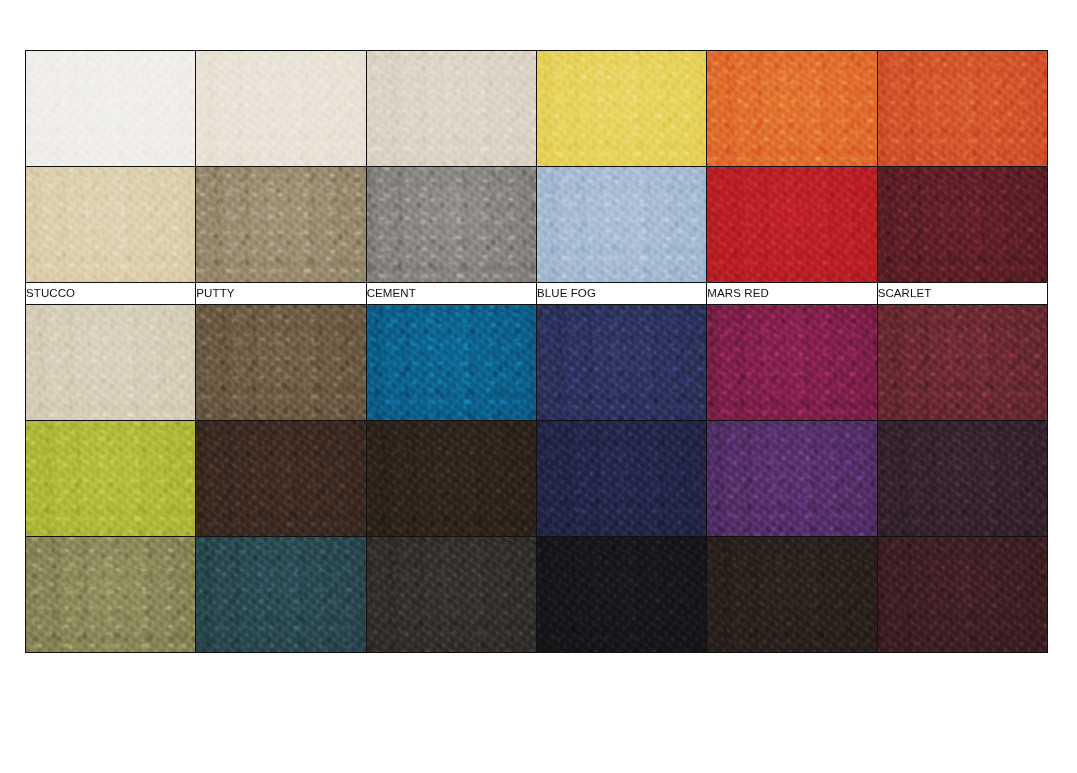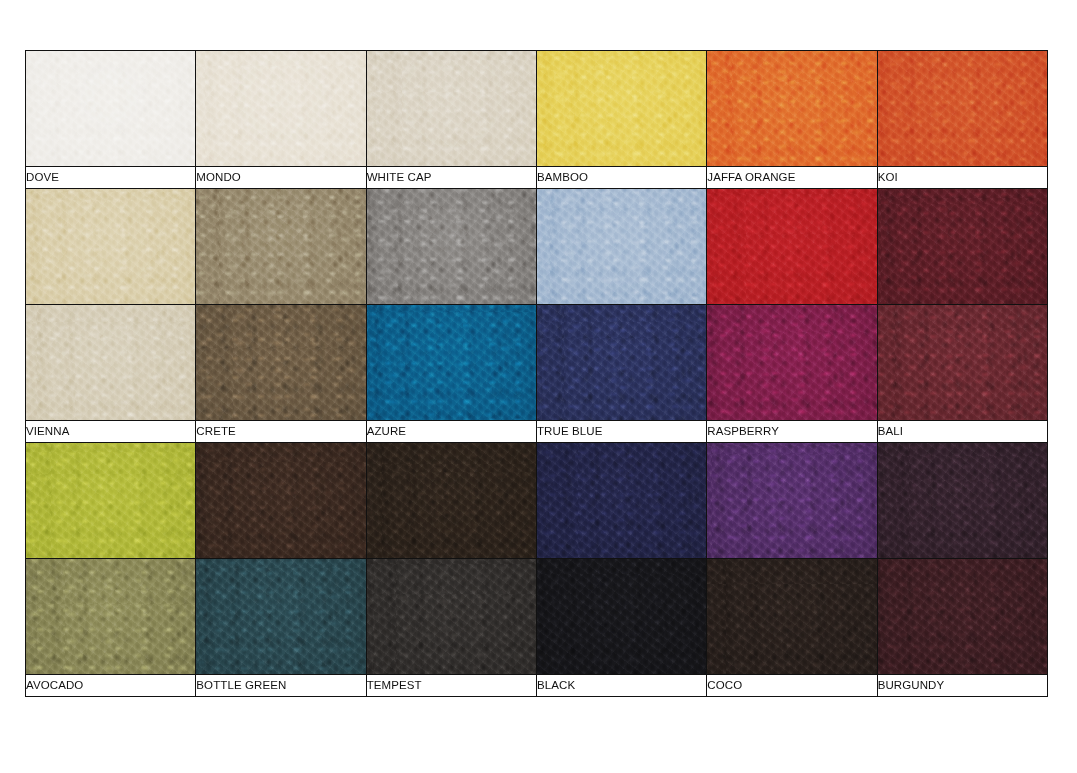--- a/index.html
+++ b/index.html
@@ -165,40 +165,20 @@
           </td>
           <td class="swatch-cell">
             <div class="swatch-fill" style="background-color: rgb(212, 86, 44);">
               <div class="grain" style="background-position: 3px 2px, 10px 7px, 16px 13px, 6px 16px, 20px 4px, 12px 10px;"></div>
               <div class="grain2" style="background-position: 6px 4px, 6px 6px, 3px 2px;"></div>
               <div class="grain3"></div>
             </div>
           </td>
         </tr>
         <tr>
-          <td class="label-cell">
-            <span class="label-text">DOVE</span>
-          </td>
-          <td class="label-cell">
-            <span class="label-text">MONDO</span>
-          </td>
-          <td class="label-cell">
-            <span class="label-text">WHITE CAP</span>
-          </td>
-          <td class="label-cell">
-            <span class="label-text">BAMBOO</span>
-          </td>
-          <td class="label-cell">
-            <span class="label-text">JAFFA ORANGE</span>
-          </td>
-          <td class="label-cell">
-            <span class="label-text">KOI</span>
-          </td>
-        </tr>
-        <tr>
           <td class="swatch-cell">
             <div class="swatch-fill" style="background-color: rgb(221, 210, 176);">
               <div class="grain" style="background-position: 7px 11px, 14px 16px, 20px 22px, 10px 25px, 24px 13px, 16px 19px;"></div>
               <div class="grain2" style="background-position: 14px 22px, 33px 14px, 7px 11px;"></div>
               <div class="grain3"></div>
             </div>
           </td>
           <td class="swatch-cell">
             <div class="swatch-fill" style="background-color: rgb(155, 142, 114);">
               <div class="grain" style="background-position: 20px 16px, 27px 21px, 33px 27px, 23px 30px, 37px 18px, 29px 24px;"></div>
@@ -229,20 +209,40 @@
           </td>
           <td class="swatch-cell">
             <div class="swatch-fill" style="background-color: rgb(95, 31, 40);">
               <div class="grain" style="background-position: 10px 13px, 17px 18px, 23px 24px, 13px 27px, 27px 15px, 19px 21px;"></div>
               <div class="grain2" style="background-position: 20px 26px, 39px 20px, 10px 13px;"></div>
               <div class="grain3"></div>
             </div>
           </td>
         </tr>
         <tr>
+          <td class="label-cell">
+            <span class="label-text">STUCCO</span>
+          </td>
+          <td class="label-cell">
+            <span class="label-text">PUTTY</span>
+          </td>
+          <td class="label-cell">
+            <span class="label-text">CEMENT</span>
+          </td>
+          <td class="label-cell">
+            <span class="label-text">BLUE FOG</span>
+          </td>
+          <td class="label-cell">
+            <span class="label-text">MARS RED</span>
+          </td>
+          <td class="label-cell">
+            <span class="label-text">SCARLET</span>
+          </td>
+        </tr>
+        <tr>
           <td class="swatch-cell">
             <div class="swatch-fill" style="background-color: rgb(216, 208, 187);">
               <div class="grain" style="background-position: 14px 22px, 21px 27px, 27px 33px, 17px 36px, 31px 24px, 23px 30px;"></div>
               <div class="grain2" style="background-position: 28px 44px, 66px 28px, 14px 22px;"></div>
               <div class="grain3"></div>
             </div>
           </td>
           <td class="swatch-cell">
             <div class="swatch-fill" style="background-color: rgb(110, 93, 70);">
               <div class="grain" style="background-position: 27px 4px, 34px 9px, 40px 15px, 30px 18px, 44px 6px, 36px 12px;"></div>
@@ -273,40 +273,20 @@
           </td>
           <td class="swatch-cell">
             <div class="swatch-fill" style="background-color: rgb(107, 42, 50);">
               <div class="grain" style="background-position: 17px 1px, 24px 6px, 30px 12px, 20px 15px, 34px 3px, 26px 9px;"></div>
               <div class="grain2" style="background-position: 34px 2px, 3px 34px, 17px 1px;"></div>
               <div class="grain3"></div>
             </div>
           </td>
         </tr>
         <tr>
-          <td class="label-cell">
-            <span class="label-text">VIENNA</span>
-          </td>
-          <td class="label-cell">
-            <span class="label-text">CRETE</span>
-          </td>
-          <td class="label-cell">
-            <span class="label-text">AZURE</span>
-          </td>
-          <td class="label-cell">
-            <span class="label-text">TRUE BLUE</span>
-          </td>
-          <td class="label-cell">
-            <span class="label-text">RASPBERRY</span>
-          </td>
-          <td class="label-cell">
-            <span class="label-text">BALI</span>
-          </td>
-        </tr>
-        <tr>
           <td class="swatch-cell">
             <div class="swatch-fill" style="background-color: rgb(179, 187, 60);">
               <div class="grain" style="background-position: 21px 10px, 28px 15px, 34px 21px, 24px 24px, 38px 12px, 30px 18px;"></div>
               <div class="grain2" style="background-position: 42px 20px, 30px 42px, 21px 10px;"></div>
               <div class="grain3"></div>
             </div>
           </td>
           <td class="swatch-cell">
             <div class="swatch-fill" style="background-color: rgb(61, 43, 34);">
               <div class="grain" style="background-position: 3px 15px, 10px 20px, 16px 26px, 6px 29px, 20px 17px, 12px 23px;"></div>
@@ -380,36 +360,16 @@
             </div>
           </td>
           <td class="swatch-cell">
             <div class="swatch-fill" style="background-color: rgb(63, 31, 36);">
               <div class="grain" style="background-position: 0px 0px, 7px 5px, 13px 11px, 3px 14px, 17px 2px, 9px 8px;"></div>
               <div class="grain2" style="background-position: 0px 0px, 0px 0px, 0px 0px;"></div>
               <div class="grain3"></div>
             </div>
           </td>
         </tr>
-        <tr>
-          <td class="label-cell">
-            <span class="label-text">AVOCADO</span>
-          </td>
-          <td class="label-cell">
-            <span class="label-text">BOTTLE GREEN</span>
-          </td>
-          <td class="label-cell">
-            <span class="label-text">TEMPEST</span>
-          </td>
-          <td class="label-cell">
-            <span class="label-text">BLACK</span>
-          </td>
-          <td class="label-cell">
-            <span class="label-text">COCO</span>
-          </td>
-          <td class="label-cell">
-            <span class="label-text">BURGUNDY</span>
-          </td>
-        </tr>
       </tbody>
   </table>
 
 </div>
 
 </body></html>

